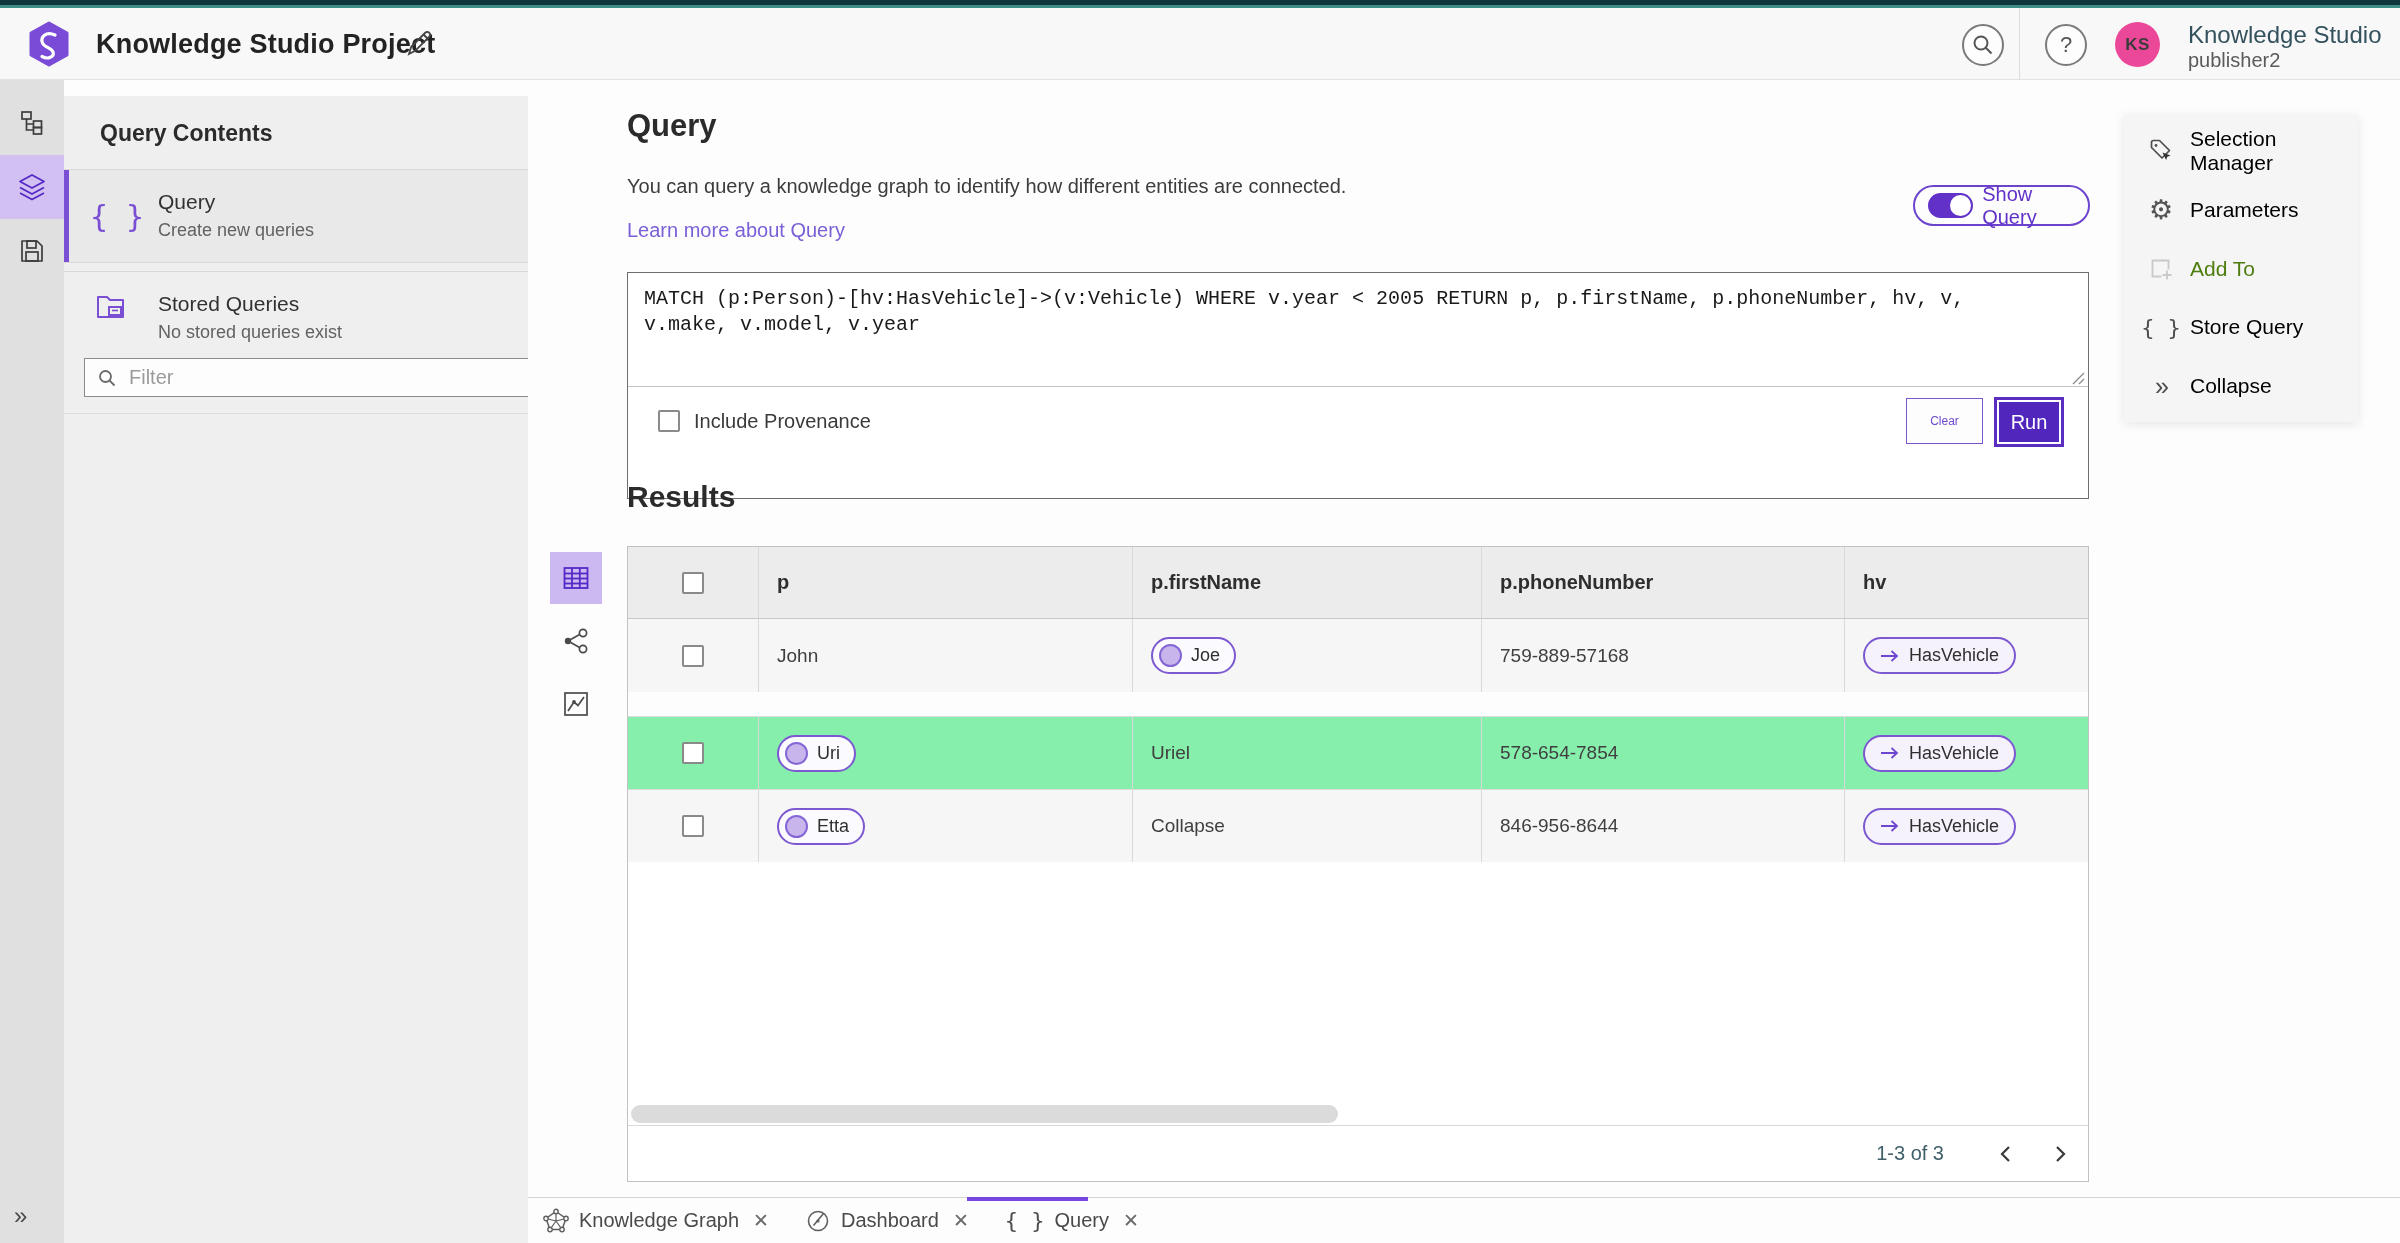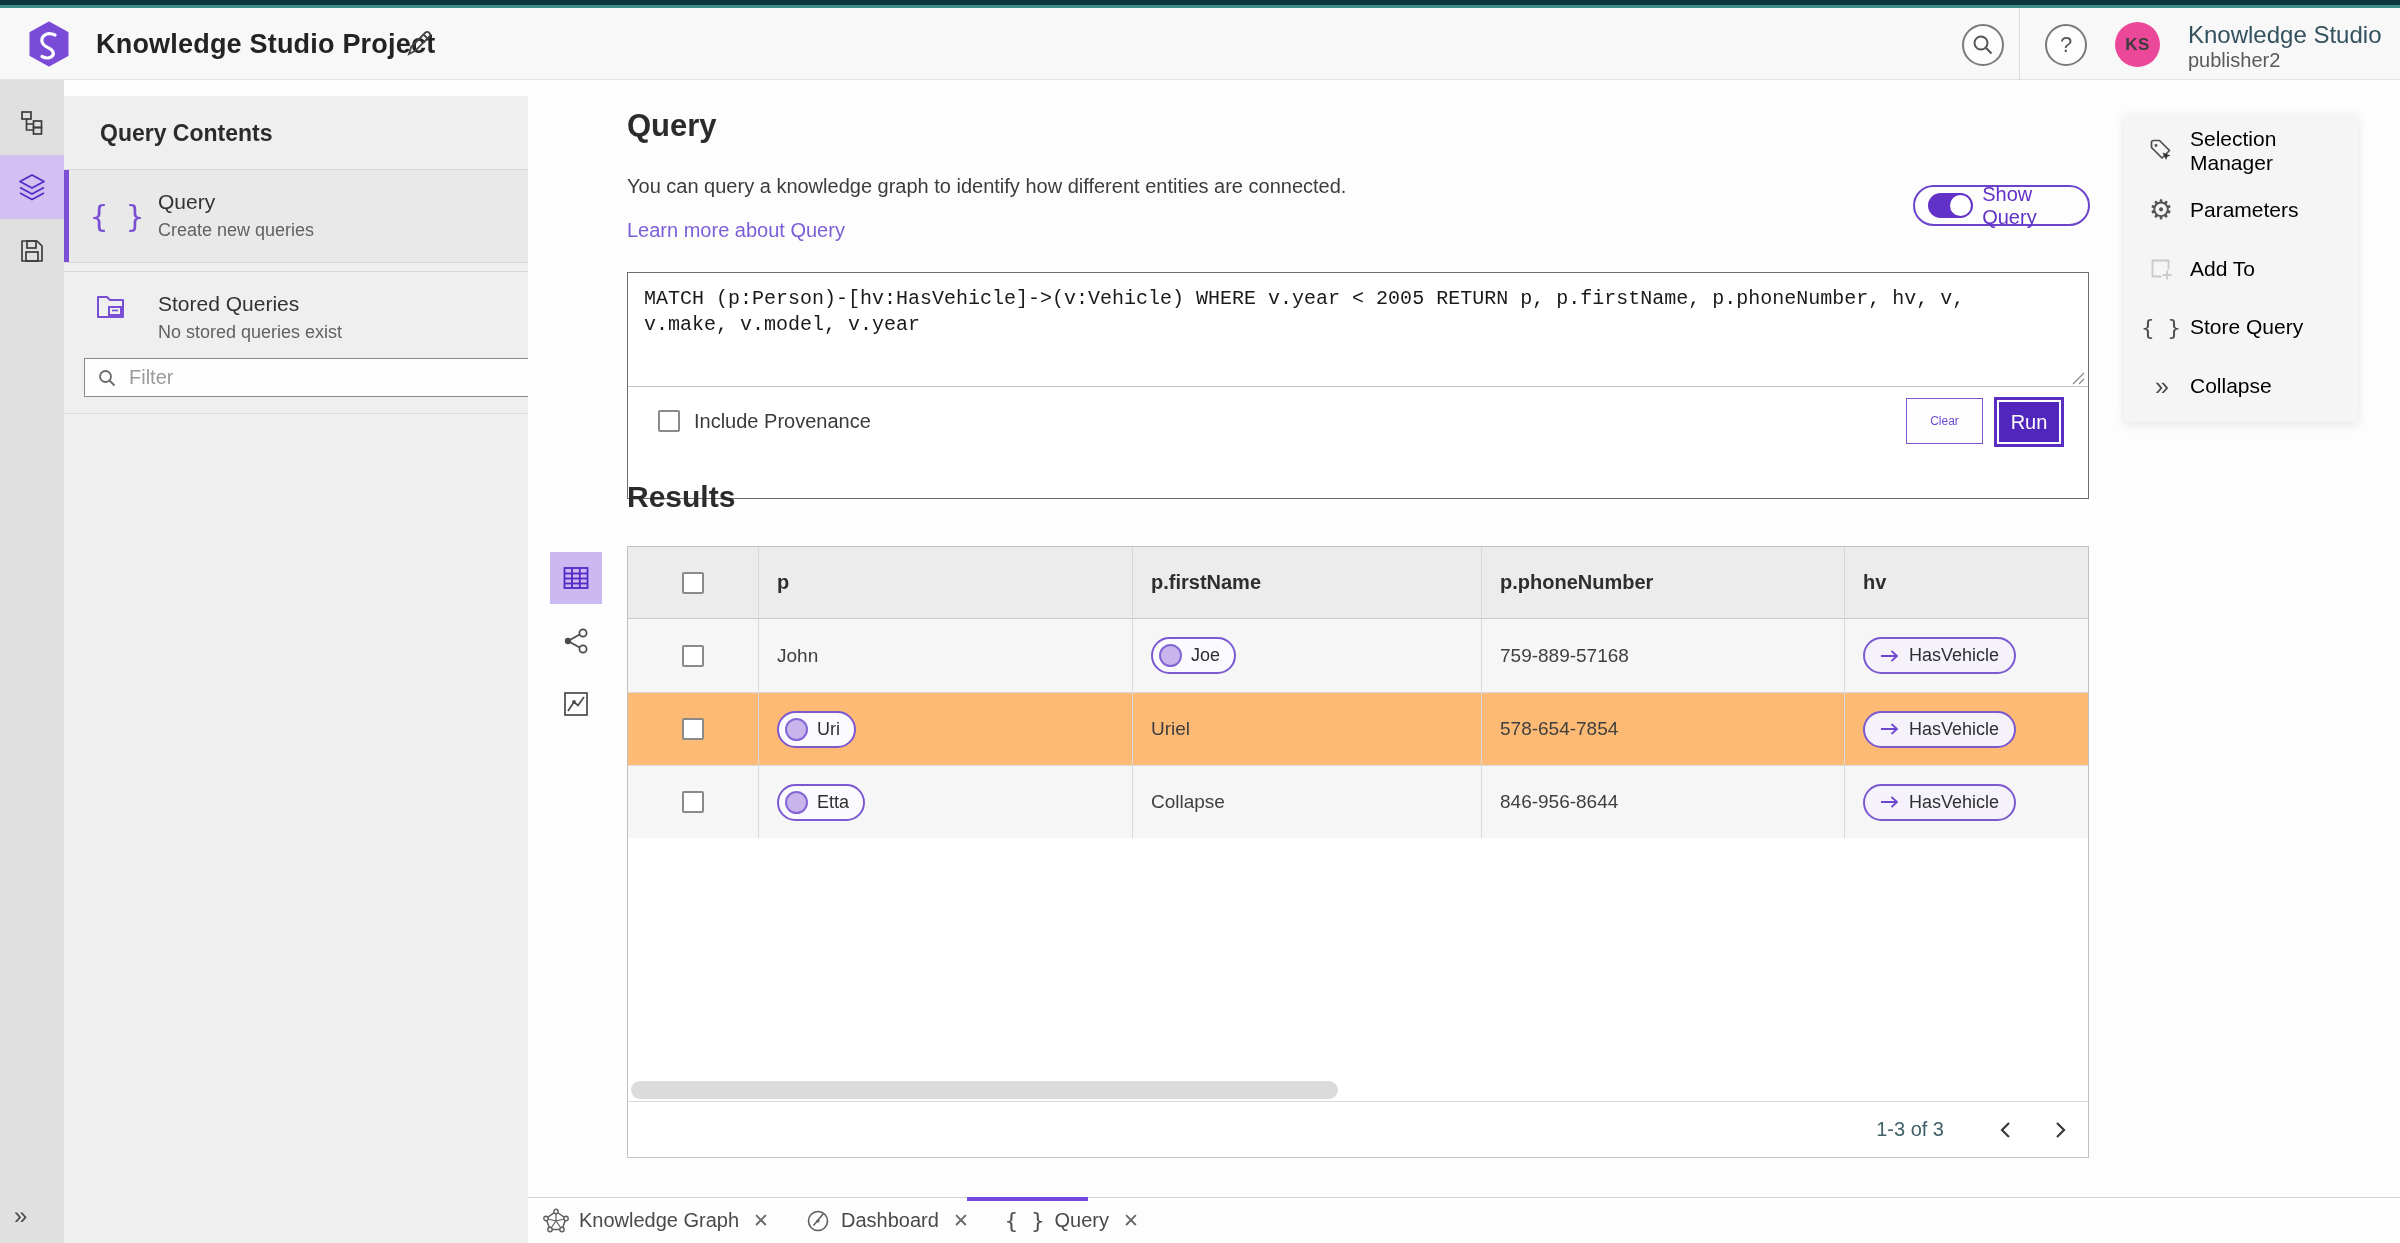--- a/index.html
+++ b/index.html
@@ -82,21 +82,21 @@
   .vt-item { width:52px; height:52px; display:flex; align-items:center; justify-content:center; cursor:pointer; }
   .vt-item.active { background:#cdb9f1; }
   .vt-item + .vt-item { margin-top:11px; }
 
   
   .rtable { position:absolute; left:99px; top:466px; width:1462px; background:#fdfdfd; border:1px solid #c2c2c2; }
   .t-head, .t-row { display:grid; grid-template-columns:130px 374px 349px 363px 1fr; }
   .t-head { height:72px; background:#ececec; border-bottom:1px solid #c9c9c9; }
   .t-row { height:73px; }
   .t-row.odd { background:#f6f6f6; }
-  .t-row.even { background:#fdba74; }
+  .t-row.even { background:#86efac;margin-top:24px; }
   .t-row + .t-row { border-top:1px solid #dcdcdc; }
   .t-cell { display:flex; align-items:center; padding-left:18px; overflow:hidden; }
   .t-cell.sep { border-left:1px solid #d9d9d9; }
   .t-cell.cb-cell { justify-content:center; padding-left:0; }
   .t-h { font-size:20px; font-weight:700; color:#2e2e2e; }
   .cell-text { font-size:19px; color:#3f3f3f; }
   .entity-pill { display:inline-flex; align-items:center; height:37px; border:2px solid #7c59d1; border-radius:19px; background:#fbfafe; padding:0 14px 0 6px; cursor:pointer; }
   .entity-dot { width:23px; height:23px; border-radius:50%; background:#c7b5ec; border:2px solid #8566d6; margin-right:9px; flex:none; }
   .entity-label { font-size:18px; color:#2f2f2f; }
   .rel-pill { display:inline-flex; align-items:center; height:37px; border:2px solid #7c59d1; border-radius:19px; background:#f6f2fc; padding:0 15px; cursor:pointer; }
@@ -110,21 +110,21 @@
   .pg-btn { width:34px; height:34px; border:none; background:transparent; display:flex; align-items:center; justify-content:center; cursor:pointer; }
   .pg-btn.prev { margin-right:22px; }
   .pg-btn.next { margin-right:10px; }
 
   
   .right-menu { position:absolute; left:2124px; top:115px; width:234px; height:307px; background:#f5f5f5; box-shadow:0 2px 10px rgba(0,0,0,0.10); padding:10px 0; display:flex; flex-direction:column; justify-content:space-between; }
   .rm-item { display:flex; align-items:center; height:52px; padding-left:22px; cursor:pointer; }
   .rm-icon { width:30px; display:flex; align-items:center; justify-content:center; flex:none; }
   .rm-label { margin-left:14px; font-size:21px; color:#000000; }
   .rm-item.disabled { cursor:default; }
-  .rm-item.disabled .rm-label { color:#000000; }
+  .rm-item.disabled .rm-label { color:#4d7c0f; }
   .gear-glyph { font-family:"DejaVu Sans", sans-serif; font-size:27px; color:#555; line-height:1; }
   .brace-sm { font-family:"DejaVu Sans Mono", monospace; font-size:22px; color:#4f4f4f; }
   .collapse-glyph { font-size:25px; color:#4f4f4f; letter-spacing:-2px; }
 
   
   .tabbar { position:absolute; left:528px; bottom:0; width:1872px; height:46px; background:#fdfdfd; border-top:1px solid #d4d4d4; display:flex; align-items:center; }
   .tab { display:flex; align-items:center; margin-left:15px; cursor:pointer; }
   .tab + .tab { margin-left:36px; }
   .tab-icon { margin-right:10px; display:flex; align-items:center; }
   .tab-label { font-size:20px; color:#4a4a4a; }

